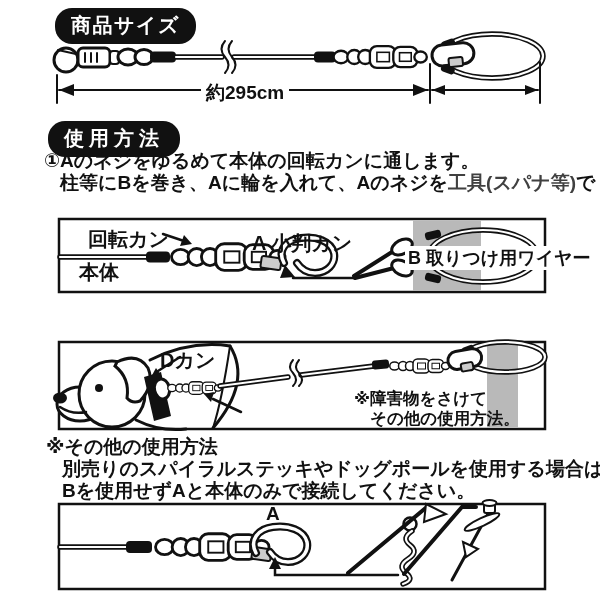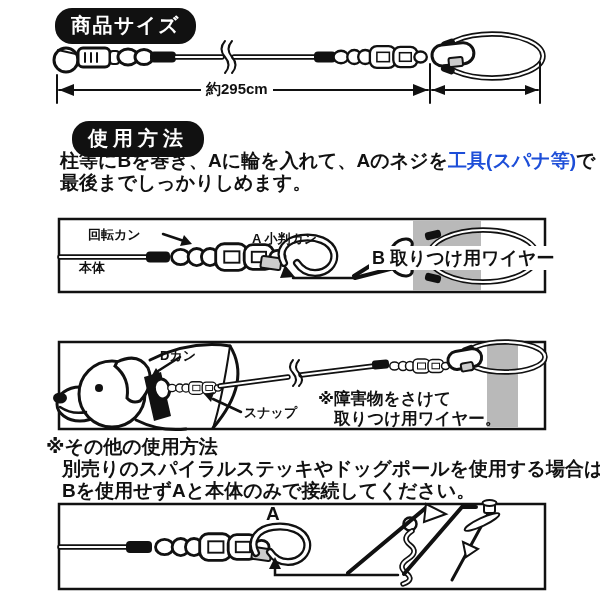--- a/index.html
+++ b/index.html
@@ -6,25 +6,25 @@
   .canvas{position:relative;width:600px;height:600px;background:#fff;overflow:hidden;
           font-family:"Liberation Sans","DejaVu Sans",sans-serif;color:#111;}
   .canvas svg{position:absolute;left:0;top:0;z-index:1;}
   .txt{position:absolute;z-index:2;white-space:nowrap;}
   .badge{position:absolute;z-index:2;background:#111;color:#fff;border-radius:17px;
          font-weight:bold;font-size:20px;padding:4px 16px 5px;white-space:nowrap;}
   .b1{letter-spacing:1.5px;}
   .b2{letter-spacing:5px;}
   .para{position:absolute;z-index:2;font-weight:bold;font-size:19px;line-height:22px;white-space:nowrap;}
   .ind{margin-left:16px;}
-  .red{color:#1d4ed8;}
-  .lbl{font-weight:bold;font-size:13px;}
-  .dim{font-weight:bold;font-size:15px;background:#fff;padding:0 5px;}
-  .whitebg{background:#fff;padding:0 3px;font-size:18px;}
-  .note{font-weight:bold;font-size:16.5px;line-height:20px;}
+  .red{color:#404040;}
+  .lbl{font-weight:bold;font-size:20px;}
+  .dim{font-weight:bold;font-size:19px;background:#fff;padding:0 5px;}
+  .whitebg{background:#fff;padding:0 3px;font-size:18px;margin-left:36px;}
+  .note{font-weight:bold;font-size:16.5px;line-height:20px;margin-left:36px;}
   .alab{font-weight:bold;font-size:19px;}
   
   .s2{stroke:#111;stroke-width:2;fill:none;stroke-linecap:round;}
   .s25{stroke:#111;stroke-width:2.5;fill:none;stroke-linecap:round;}
   .s3{stroke:#111;stroke-width:3;fill:none;stroke-linecap:round;}
   .s4{stroke:#111;stroke-width:4;fill:none;stroke-linecap:round;}
   .mt3{fill:#fff;stroke:#111;stroke-width:3;}
   .mt2{fill:#fff;stroke:#111;stroke-width:2;}
   .to{stroke:#111;stroke-width:5.5;fill:none;stroke-linecap:round;}
   .ti{stroke:#fff;stroke-width:2.2;fill:none;stroke-linecap:round;}
@@ -183,40 +183,39 @@
         <ellipse cx="482" cy="522" rx="19" ry="4" class="mt2" stroke-width="2.5" transform="rotate(-25 482 522)"></ellipse>
         <rect x="484" y="504" width="11" height="9" rx="2" class="mt2" stroke-width="2.5"></rect>
         <ellipse cx="489.5" cy="503" rx="7" ry="3" class="mt2" stroke-width="2.5"></ellipse>
       </g>
     </g>
   </svg>
 
   <div class="badge b1" style="left:55px;top:8px">商品サイズ</div>
   <span class="txt dim" style="left:201px;top:80px">約295cm</span>
 
-  <div class="badge b2" style="left:72px;top:121px">使用方法</div>
+  <div class="badge b2" style="left:48px;top:121px">使用方法</div>
 
   <div class="para" style="left:44px;top:150px">
+    <div>①Aのネジをゆるめて本体の回転カンに通します。</div>
     <div class="ind"><span>柱等にBを巻き、Aに輪を入れて、Aのネジを</span><span class="red">工具(スパナ等)</span><span>で</span></div>
-    <div class="ind">最後までしっかりしめます。</div>
   </div>
 
   <span class="txt lbl" style="left:88px;top:226px">回転カン</span>
   <span class="txt lbl" style="left:79px;top:259px">本体</span>
   <span class="txt lbl" style="left:252px;top:230px">A 小判カン</span>
   <span class="txt lbl whitebg" style="left:369px;top:246px">B 取りつけ用ワイヤー</span>
 
   <div class="para" style="left:44px;top:296px">
   </div>
 
   <span class="txt lbl" style="left:160px;top:347px">Dカン</span>
-  <span class="txt lbl" style="left:244px;top:404px">スナップ</span>
   <div class="txt note" style="left:318px;top:388px">
     <div>※障害物をさけて</div>
-    <div style="margin-left:16px">取りつけ用ワイヤー。</div>
+    <div style="margin-left:16px">その他の使用方法。</div>
   </div>
 
   <div class="para" style="left:46px;top:436px">
     <div>※その他の使用方法</div>
     <div class="ind">別売りのスパイラルステッキやドッグポールを使用する場合は、</div>
     <div class="ind">Bを使用せずAと本体のみで接続してください。</div>
   </div>
 
   <span class="txt alab" style="left:266px;top:503px">A</span>
 </div>

